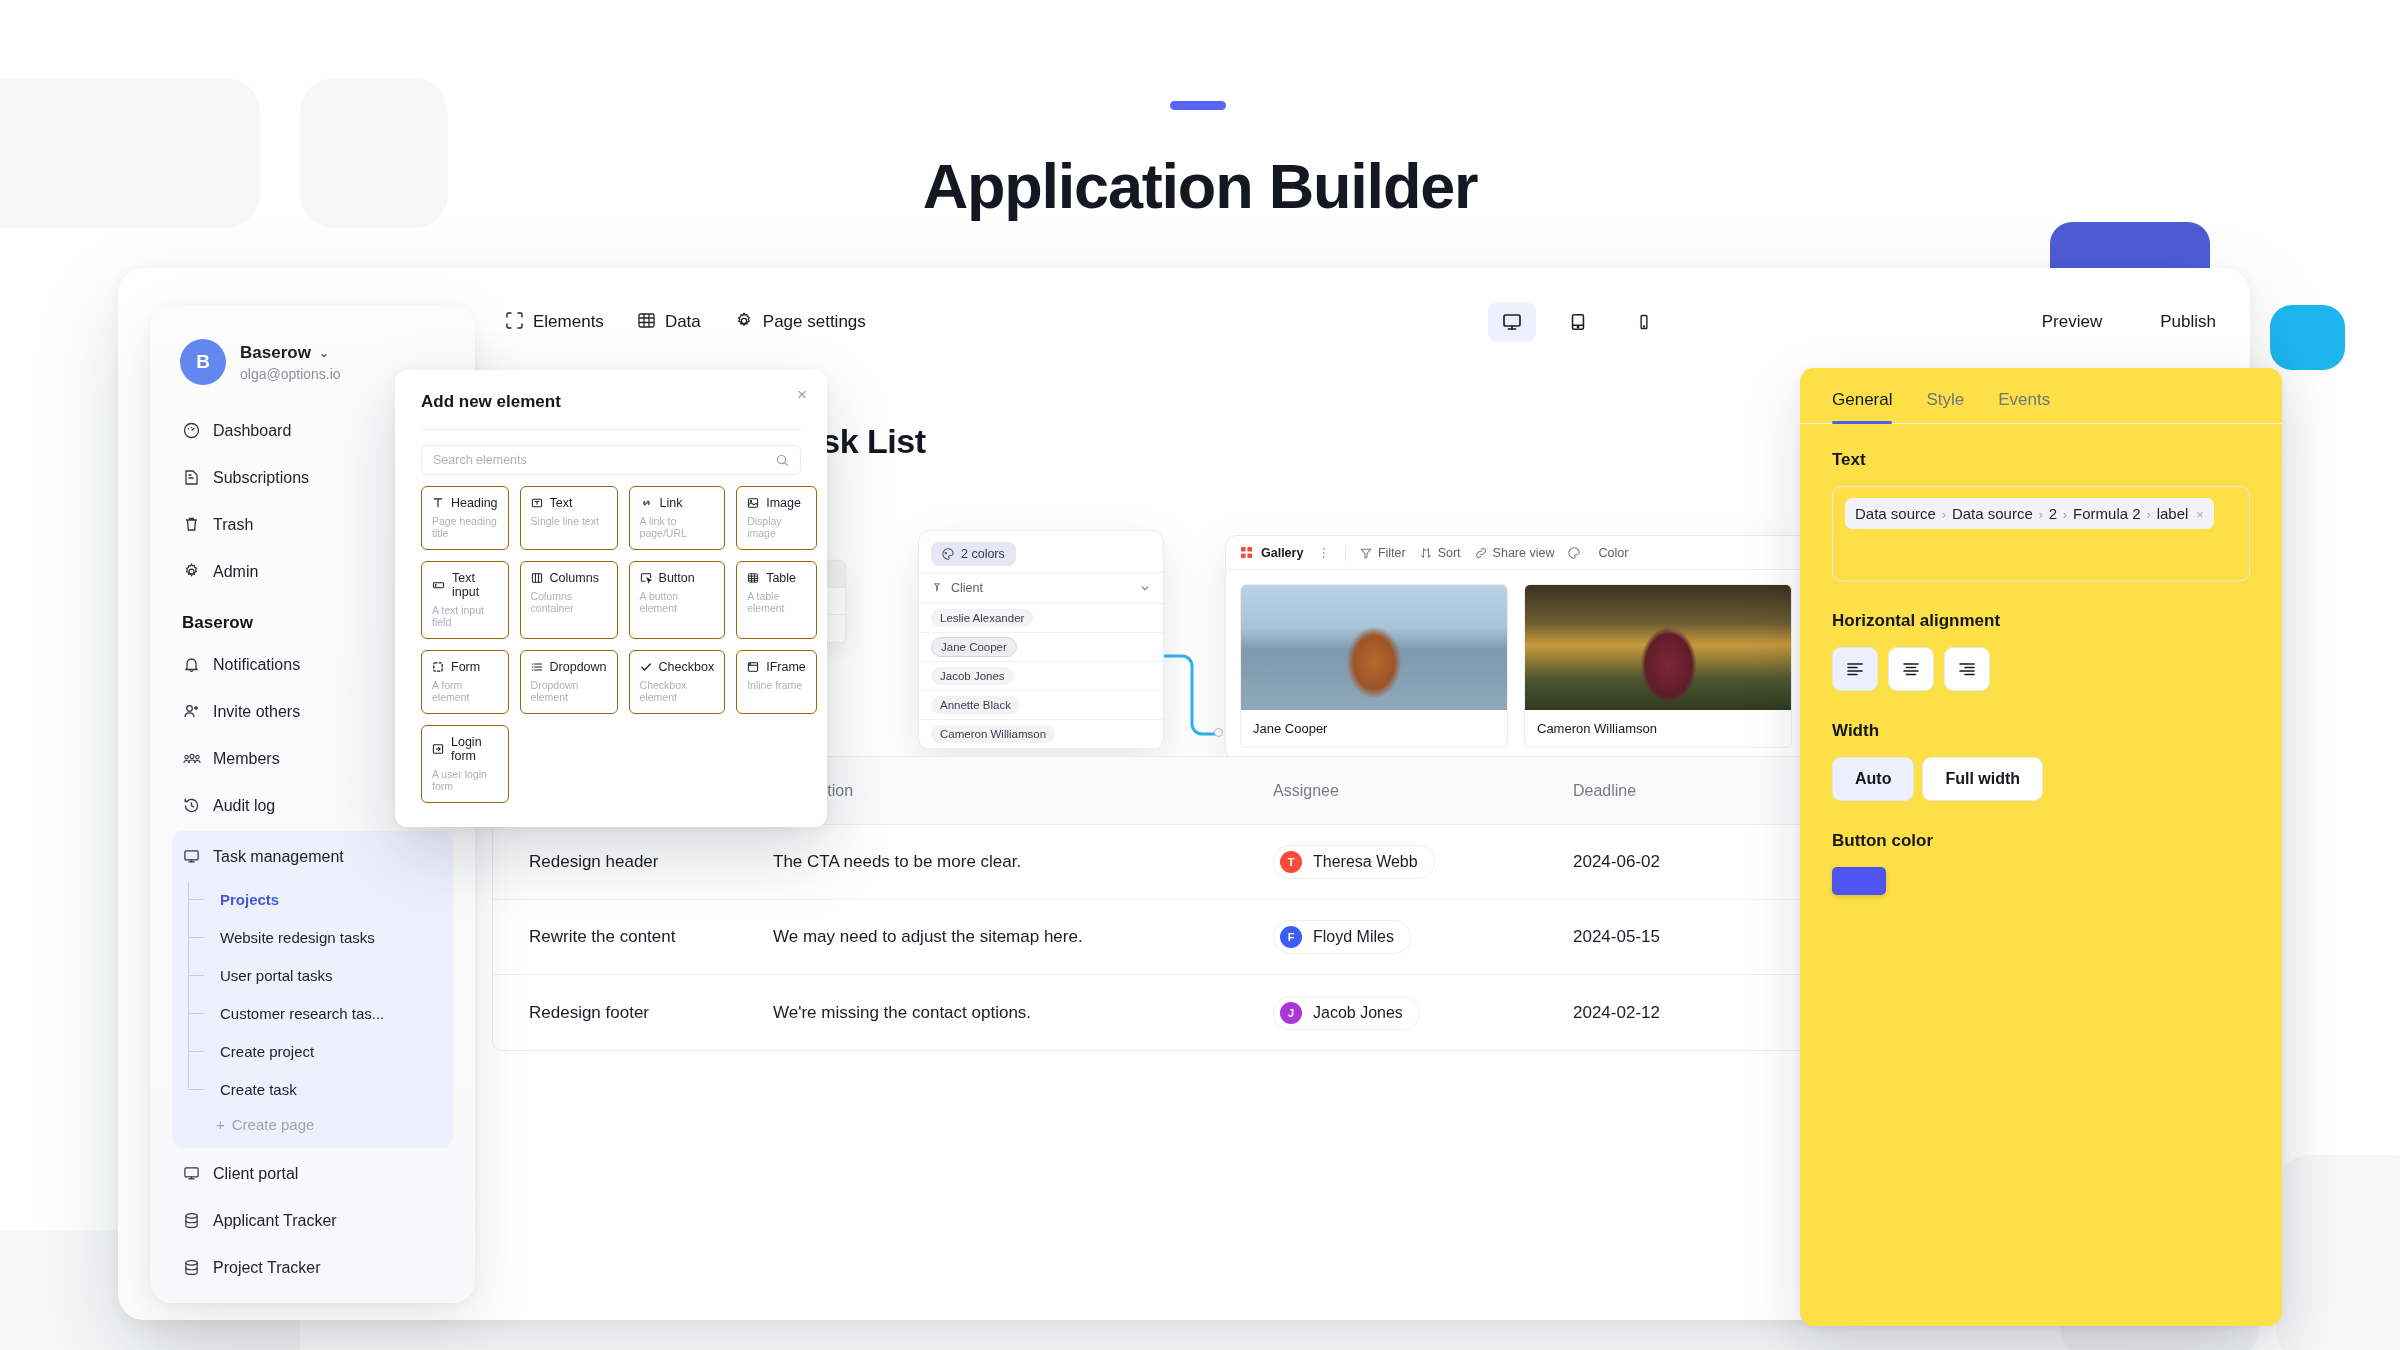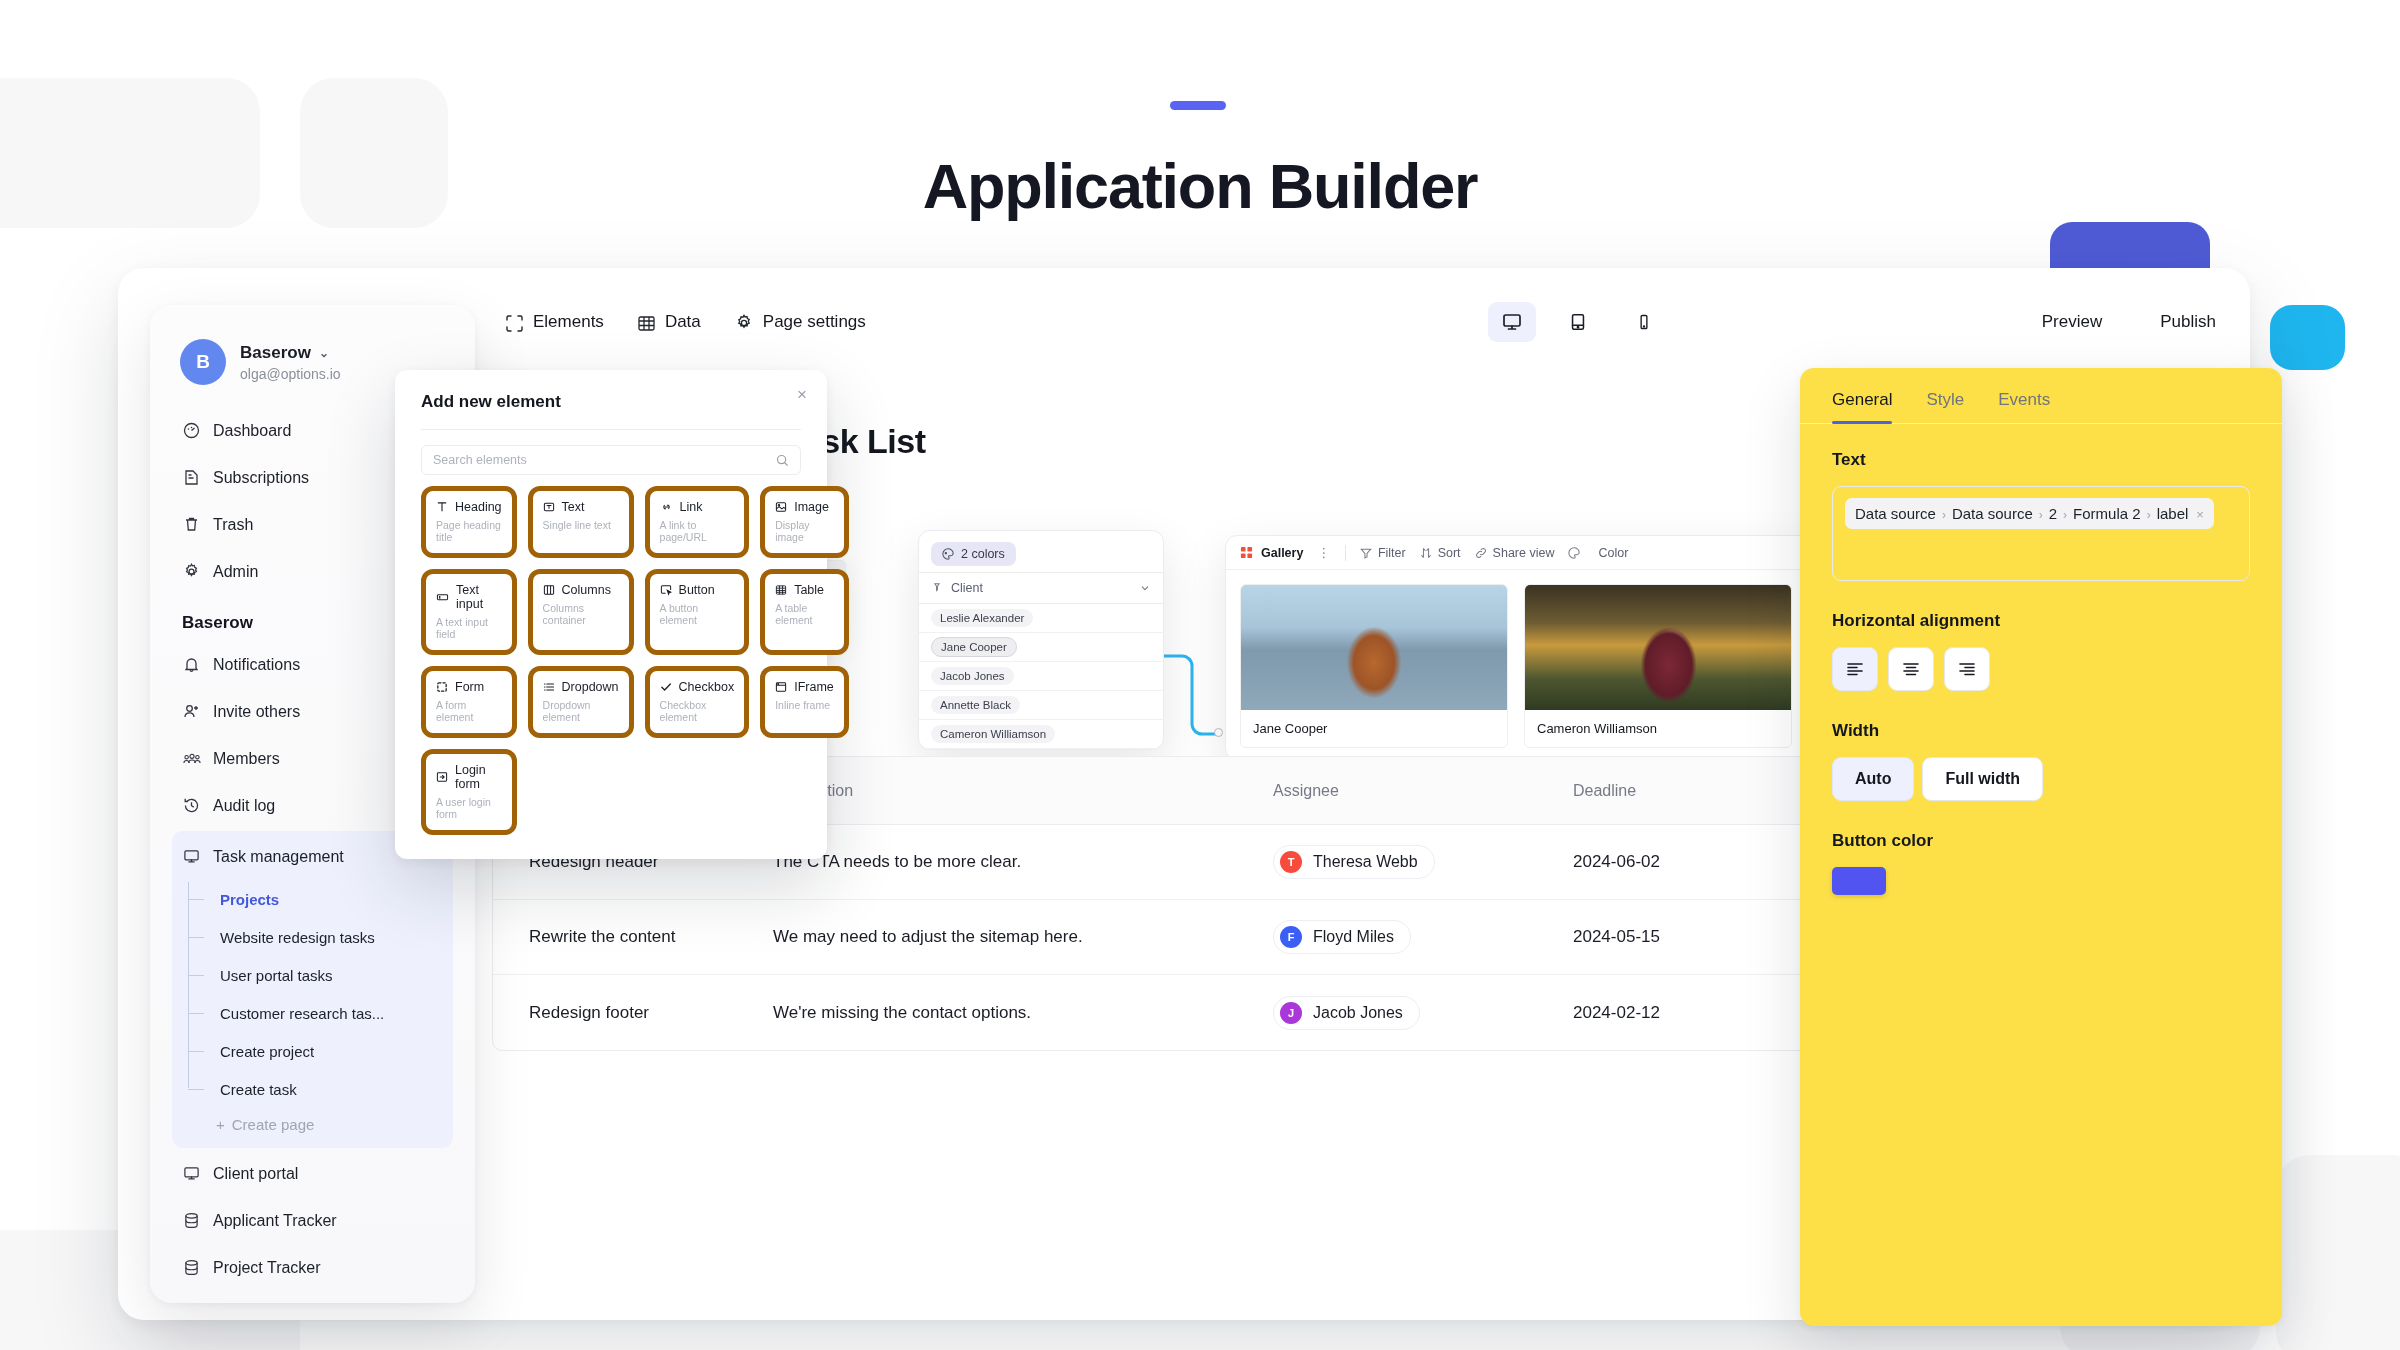--- a/index.html
+++ b/index.html
@@ -82,21 +82,21 @@
   .sb-sub.active { color:#4459d9; font-weight:700; }
   .sb-create { font-size:15px; color:#a0a4b2; padding-left:44px; height:32px; display:flex; align-items:center; gap:7px; cursor:pointer;}
 
   
   .toolbar {
     position: absolute; left: 470px; top: 284px; right: 0;
     height: 76px; display:flex; align-items:center;
     z-index: 4;
   }
   .tb-left { display:flex; align-items:center; gap:34px; margin-left:36px;}
-  .tb-btn { display:flex; align-items:flex-end; gap:10px; font-size:17px; color:#15181f; cursor:pointer;}
+  .tb-btn { display:flex; align-items:flex-start; gap:10px; font-size:17px; color:#15181f; cursor:pointer;}
   .tb-center { position:absolute; left:1370px; display:flex; align-items:center; gap:18px;}
   .dev-btn { width:48px; height:40px; border-radius:9px; display:flex; align-items:center; justify-content:center; cursor:pointer;}
   .dev-btn.active { background:#eef1fd; }
   .tb-right { position:absolute; right:52px; display:flex; align-items:center; gap:58px; }
   .tb-right span { font-size:17px; color:#15181f; cursor:pointer;}
 
   
   .canvas { position:absolute; left:470px; top:360px; right:468px; bottom:0; background:#fff; overflow:hidden;}
   .canvas-h1 { position:absolute; left:22px; top:62px; font-size:34px; font-weight:700; color:#14171f; letter-spacing:-.5px;}
 
@@ -216,21 +216,21 @@
   .modal-title { font-size:17px; font-weight:700; color:#14171f; }
   .modal-x { position:absolute; right:20px; top:16px; font-size:17px; color:#9aa0ab; cursor:pointer; line-height:1;}
   .modal-hr { height:1px; background:#ededef; margin:17px 0 15px 0;}
   .search {
     height:30px; border:1px solid #ececee; border-radius:6px;
     display:flex; align-items:center; padding:0 11px; margin-bottom:11px;
   }
   .search input { border:none; outline:none; flex:1; font-size:12.5px; color:#30343e; font-family:inherit; background:transparent;}
   .search input::placeholder { color:#aeb2bb; }
   .el-grid { display:grid; grid-template-columns:repeat(4,1fr); gap:11px; }
-  .el-card { border:5px solid #a16207; border-radius:12px; padding:9px 10px 10px 10px; cursor:pointer; background:#fff;}
+  .el-card { border:1px solid #a16207; border-radius:6px; padding:9px 10px 10px 10px; cursor:pointer; background:#fff;}
   .el-card .t { display:flex; align-items:center; gap:7px; font-size:12.5px; color:#1b1f28; font-weight:500;}
   .el-card .d { font-size:10.5px; color:#adb1ba; margin-top:5px; }
 
   svg { display:block; }
 </style>
 </head>
 <body>
 
 <div class="bg-shape" style="left:-130px;top:78px;width:390px;height:150px;"></div>
 <div class="bg-shape" style="left:300px;top:78px;width:148px;height:150px;"></div>

